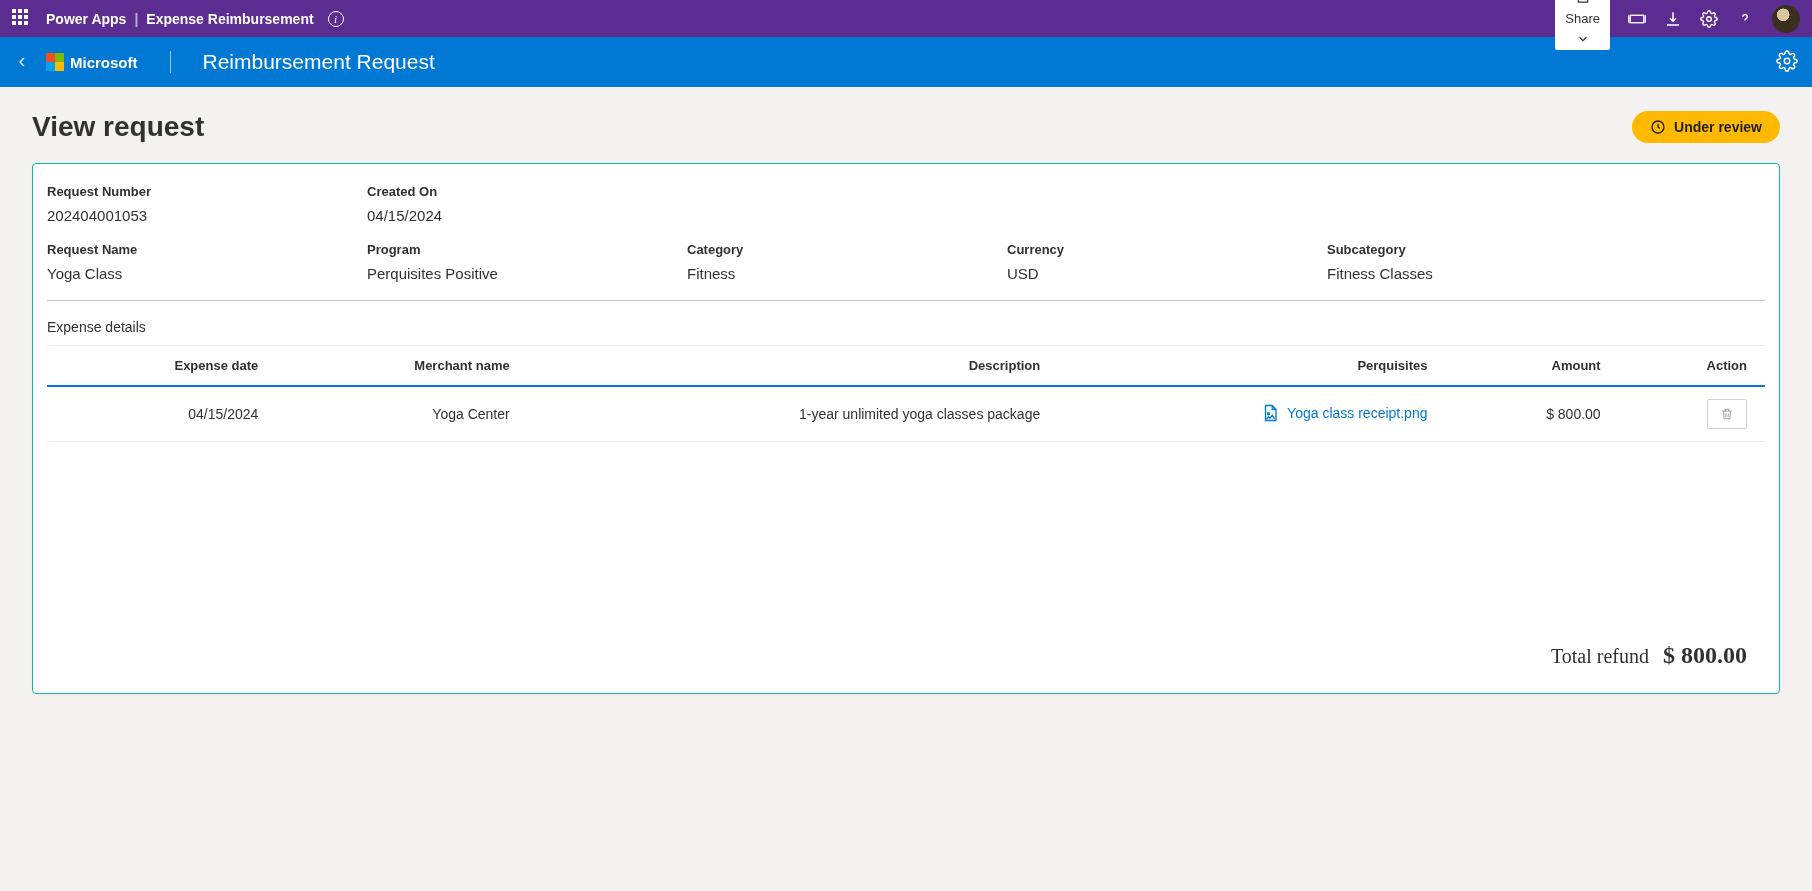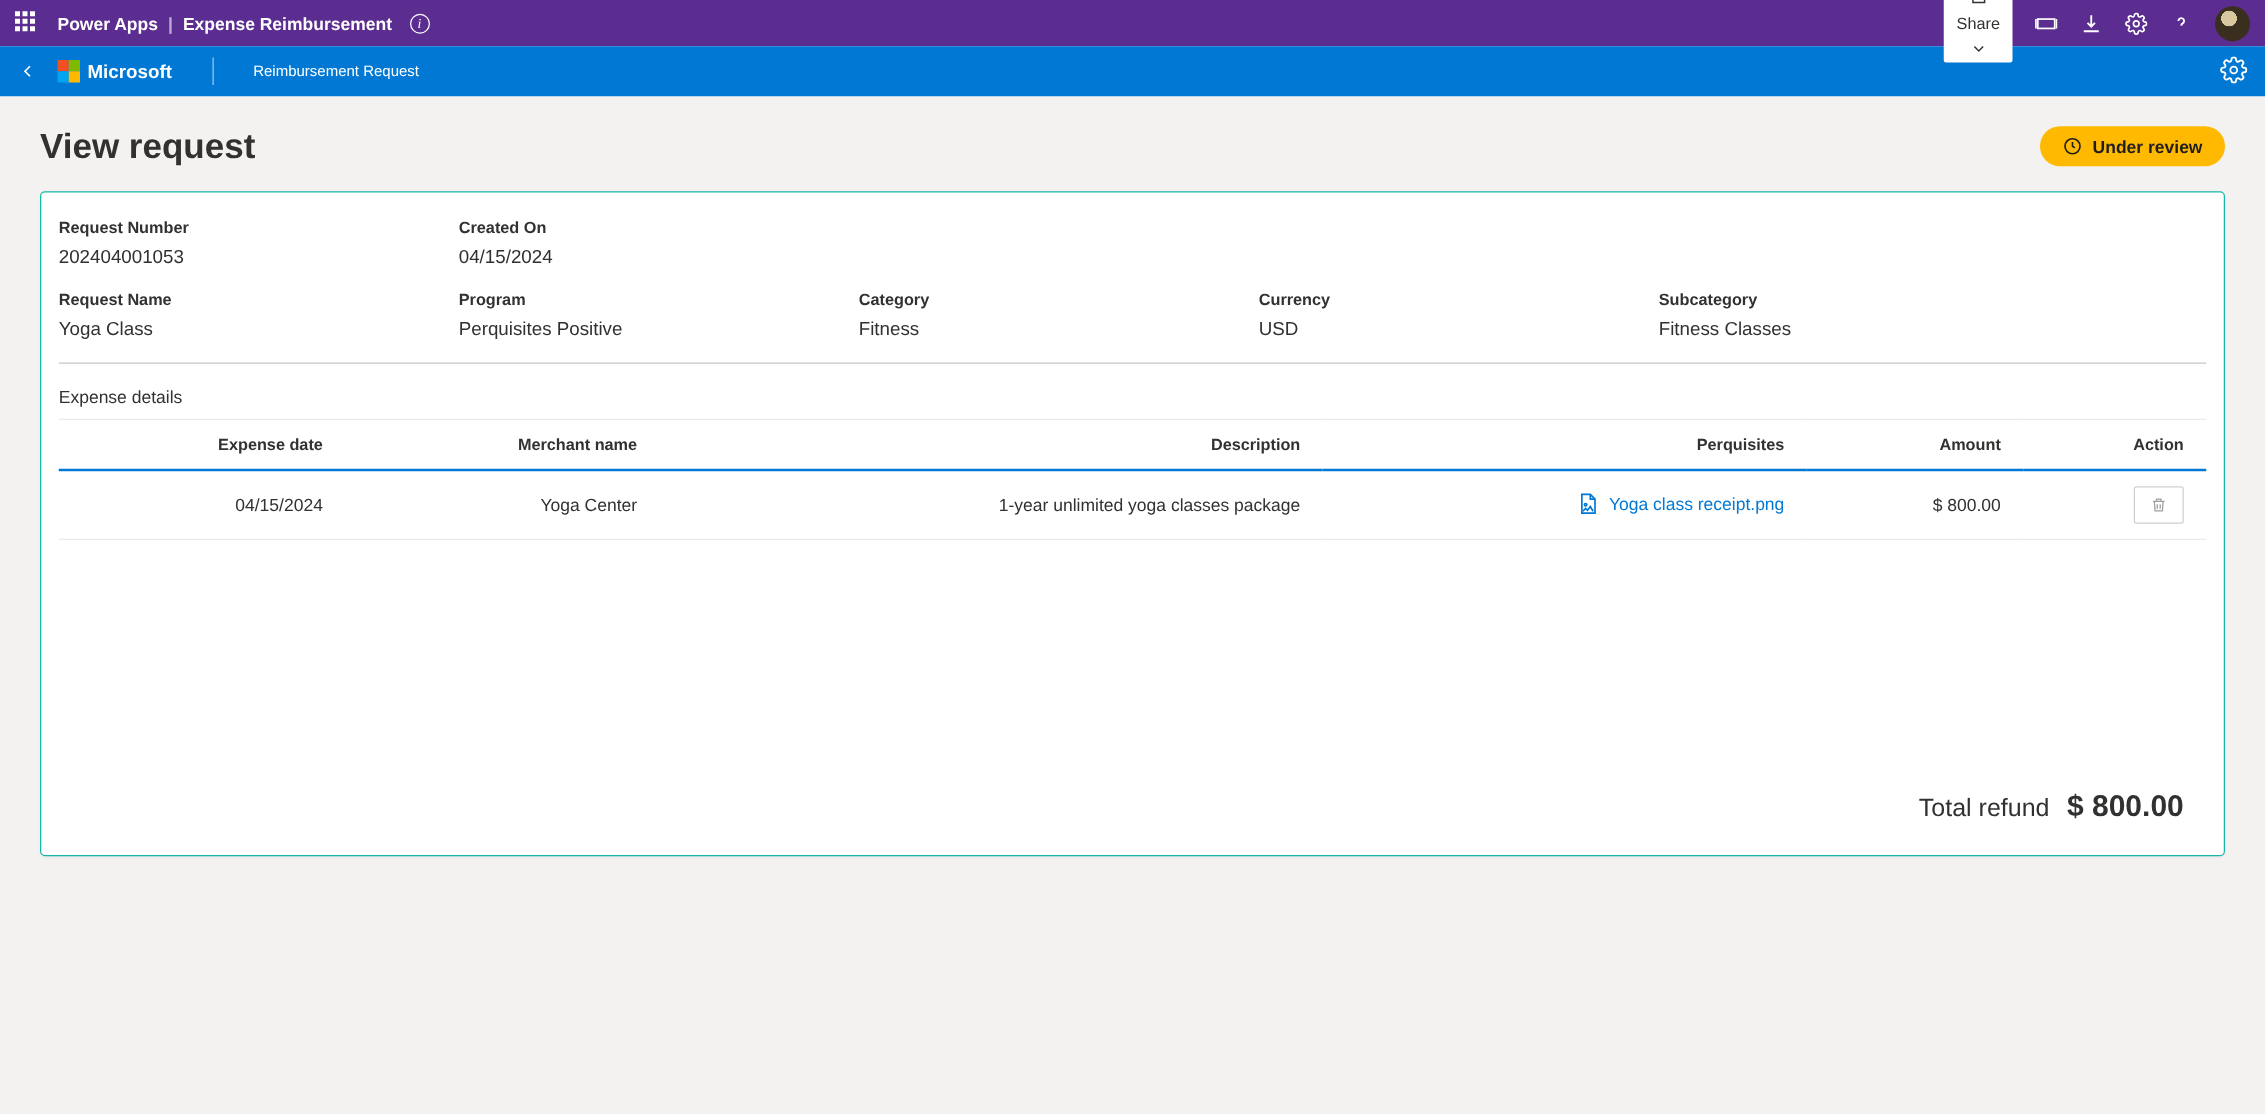--- a/index.html
+++ b/index.html
@@ -47,40 +47,40 @@
   .top-icon { color: #fff; cursor: pointer; display: flex; align-items: center; }
   .top-icon svg { width: 18px; height: 18px; }
   .avatar {
     width: 28px; height: 28px; border-radius: 50%;
     background: radial-gradient(circle at 40% 35%, #d9c7a0 25%, #3a2e1f 26%);
     cursor: pointer;
   }
   
   .app-header {
     background: #0078d4;
-    height: 40px;
+    height: 50px;
     display: flex;
     align-items: center;
     color: #fff;
     padding: 0 14px;
   }
   .back-chevron { cursor: pointer; margin-right: 16px; display:flex; }
   .back-chevron svg { width: 16px; height: 16px; }
   .ms-logo { display: flex; align-items: center; gap: 6px; margin-right: 32px; }
   .logo-grid {
     width: 18px; height: 18px; display: grid;
     grid-template-columns: 1fr 1fr; grid-template-rows: 1fr 1fr;
   }
   .logo-grid span:nth-child(1){background:#f25022;}
   .logo-grid span:nth-child(2){background:#7fba00;}
   .logo-grid span:nth-child(3){background:#00a4ef;}
   .logo-grid span:nth-child(4){background:#ffb900;}
   .ms-text { font-weight: 600; font-size: 15px; }
   .vsep { width:1px; height:22px; background: rgba(255,255,255,.6); margin-right: 32px; }
-  .app-name { font-size: 12px; }
+  .app-name { font-size: 21px; }
   .app-gear { margin-left: auto; cursor: pointer; }
   .app-gear svg { width: 22px; height: 22px; }
   
   .page {
     padding: 24px 32px 30px 32px;
   }
   .page-head { display: flex; align-items: center; margin-bottom: 20px; }
   .page-title { font-size: 28px; font-weight: 600; }
   .status-pill {
     margin-left: auto;
@@ -122,21 +122,21 @@
   .attach-link { color: #0078d4; display: inline-flex; align-items: center; gap: 8px; cursor: pointer; }
   .attach-link svg { width: 18px; height: 18px; }
   .delete-btn {
     width: 40px; height: 30px; border: 1px solid #d2d0ce; background: #fff;
     border-radius: 2px; cursor: pointer; display:inline-flex; align-items:center; justify-content:center;
     color: #a19f9d;
   }
   .delete-btn svg { width: 14px; height: 14px; }
   .total-row {
     display: flex; justify-content: flex-end; align-items: baseline;
-    gap: 14px; margin-top: 200px; padding-right: 18px;
+    gap: 14px; margin-top: 200px; padding-right: 18px; font-family: Liberation Serif, serif;
   }
   .total-label { font-size: 20px; }
   .total-amount { font-size: 24px; font-weight: 700; }
 </style>
 </head>
 <body>
 
 <div class="top-bar">
   <div class="waffle">
     <span></span>

